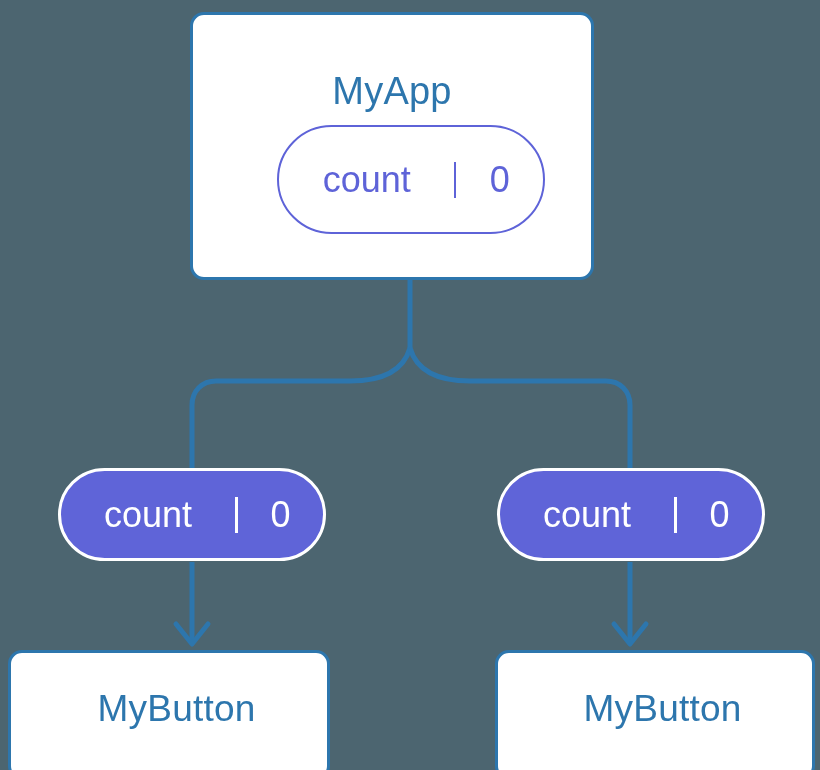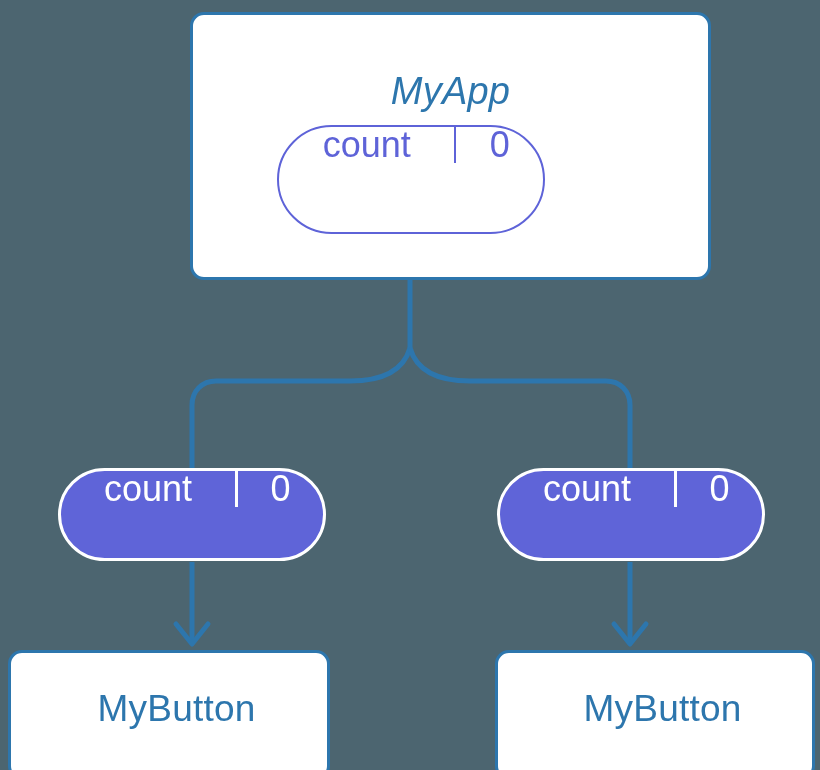--- a/index.html
+++ b/index.html
@@ -37,23 +37,22 @@
     background: #ffffff;
     border: 3px solid #2d76ad;
     border-radius: 14px;
     box-sizing: border-box;
   }
 
   
   #root-box {
     left: 190px;
     top: 12px;
-    width: 521px;
+    width: 404px;
     height: 268px;
-    font-style: italic;
   }
 
   .comp-title {
     position: absolute;
     left: 0;
     right: 0;
     text-align: center;
     color: #2d76ad;
     font-size: 38px;
     font-weight: 400;
@@ -62,21 +61,21 @@
     white-space: nowrap;
   }
   #root-box .comp-title {
     top: 57px;
   }
 
   
   .state-pill {
     position: absolute;
     display: flex;
-    align-items: flex-start;
+    align-items: center;
     box-sizing: border-box;
     border-radius: 999px;
     overflow: hidden;
   }
   .state-pill .pill-key,
   .state-pill .pill-val {
     display: flex;
     align-items: center;
     justify-content: center;
     font-size: 36px;

